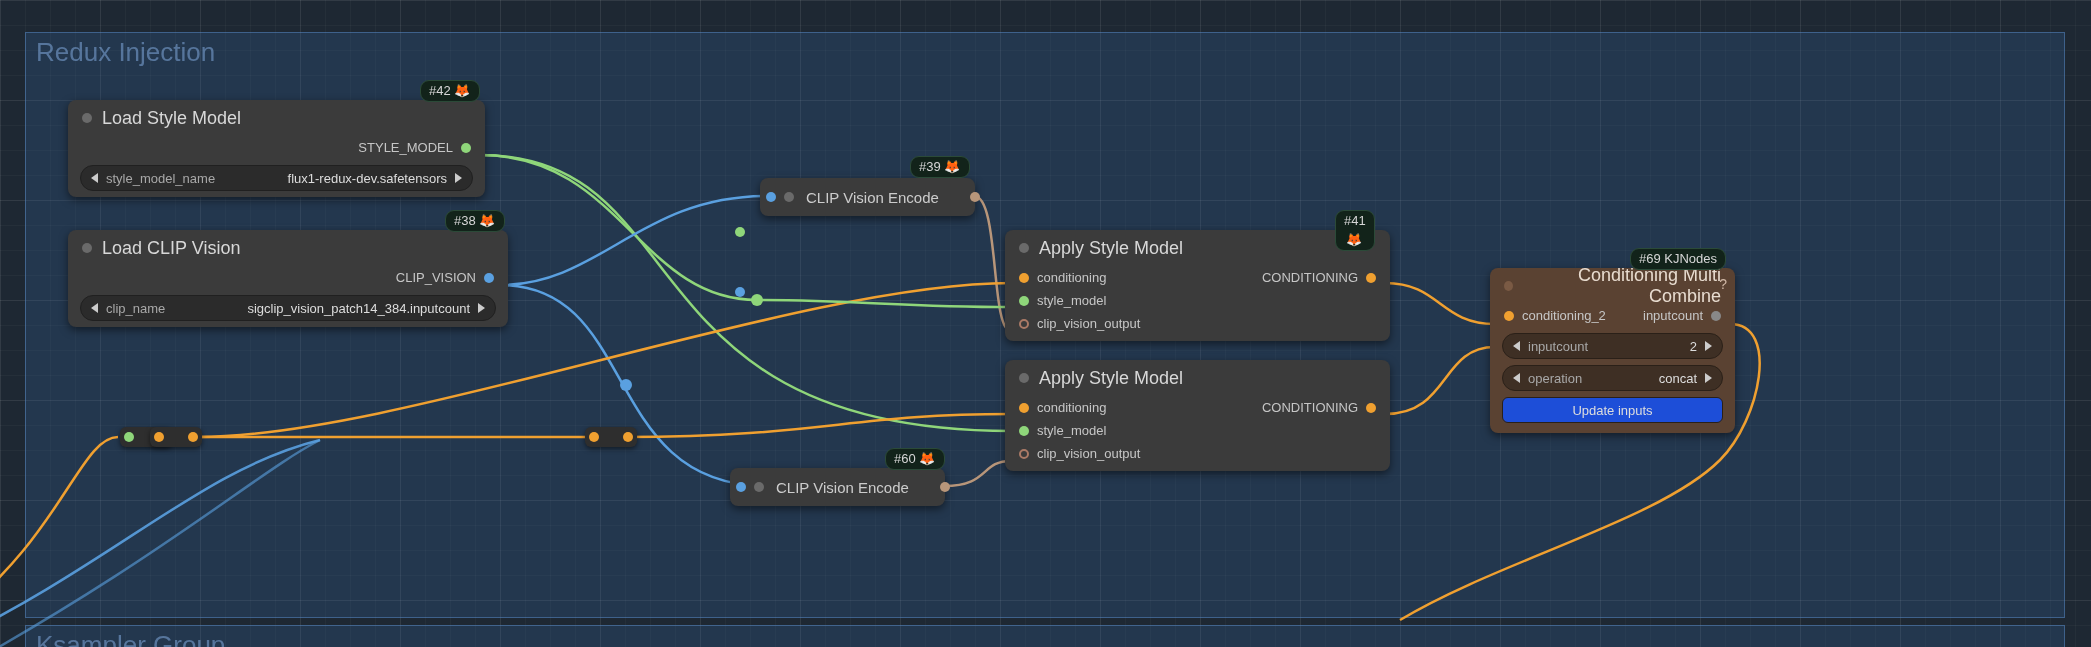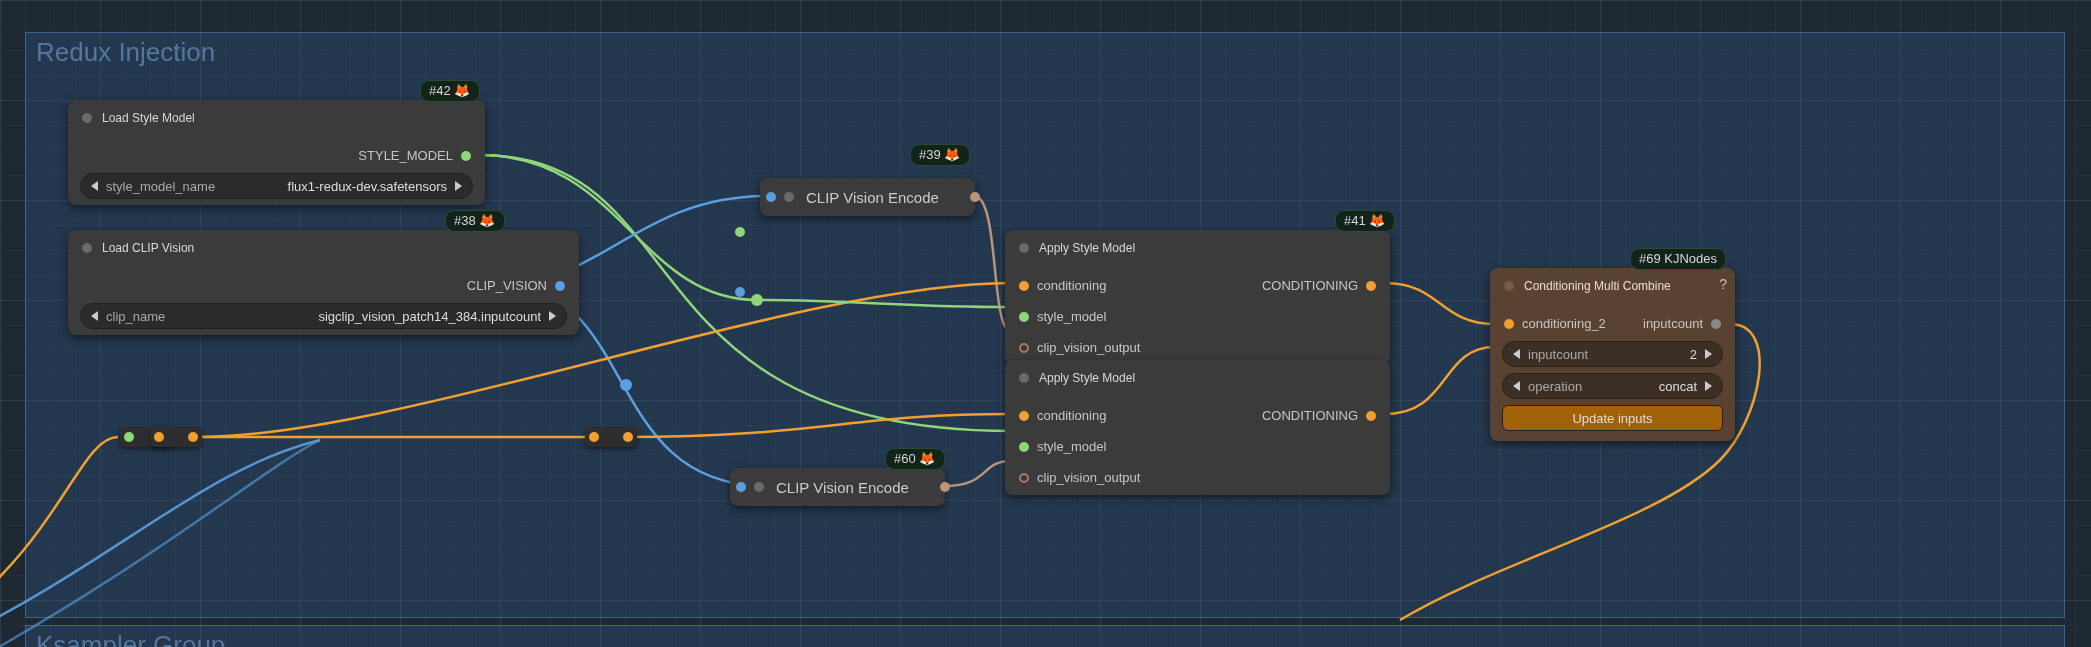--- a/index.html
+++ b/index.html
@@ -38,24 +38,24 @@
     color:#ccc;
     font-size:14px;
   }
   .node.brown { background:#5a4232; }
   .node-header {
     height:36px; display:flex; align-items:center; gap:10px;
     padding:0 14px;
     border-top-left-radius:8px; border-top-right-radius:8px;
   }
   .hdr-dot { width:10px; height:10px; border-radius:50%; background:#6a6a6a; }
-  .hdr-title { color:#d8d8d8; font-size:12px; }
+  .hdr-title { color:#d8d8d8; font-size:18px; }
   .brown .hdr-title { color:#e8dcd0;text-align:right; }
 
-  .row { display:flex; align-items:center; justify-content:space-between; padding:4px 14px; font-size:13px; color:#c6c6c6;margin-top:8px; }
+  .row { display:flex; align-items:center; justify-content:space-between; padding:4px 14px; font-size:13px; color:#c6c6c6; }
   .row-left { display:flex; align-items:center; gap:8px; }
   .row-right { display:flex; align-items:center; gap:8px; }
   .slot-dot { width:10px; height:10px; border-radius:50%; display:inline-block; }
   .slot-ring { width:10px; height:10px; border-radius:50%; background:transparent; border:2px solid #aa7a66; }
   .c-orange{background:#f0a030}.c-green{background:#8fd67a}.c-blue{background:#5aa0e0}.c-beige{background:#b8967a}
   .c-gray{background:#888}
 
   .pill {
     margin:6px 12px; height:26px; border-radius:13px;
     background:#2b2b2b; border:1px solid #202020;
@@ -64,21 +64,21 @@
   }
   .pill .label { color:#a8a8a8; }
   .pill .val { color:#ddd; margin-left:auto; }
   .arrow { width:0; height:0; }
   .arrow.l { border-top:5px solid transparent; border-bottom:5px solid transparent; border-right:7px solid #ccc; }
   .arrow.r { border-top:5px solid transparent; border-bottom:5px solid transparent; border-left:7px solid #ccc; }
   .brown .pill { background:#3e2f24; border-color:#2a2018; }
 
   .btn-wide {
     margin:6px 12px 10px; height:26px; border-radius:6px;
-    background:#a16207; border:1px solid #2a2018;
+    background:#1d4ed8; border:1px solid #2a2018;
     display:flex; align-items:center; justify-content:center;
     color:#ddd; font-size:13px;
   }
 
   .slim-node {
     position:absolute; background:#3b3b3b; border-radius:8px;
     box-shadow:0 3px 8px rgba(0,0,0,0.5); z-index:5;
     height:38px; display:flex; align-items:center; padding:0 14px; gap:10px;
     color:#ccc; font-size:15px;
   }
@@ -149,29 +149,29 @@
 </svg>
 
 <div class="badge" style="left:420px; top:80px;">
   <span>#42</span>
     <span class="fox">🦊</span>
 </div>
 <div class="badge" style="left:445px; top:210px;">
   <span>#38</span>
     <span class="fox">🦊</span>
 </div>
-<div class="badge" style="left:910px; top:144px;justify-content:space-between;">
+<div class="badge" style="left:910px; top:156px;justify-content:space-between;">
   <span>#39</span>
     <span class="fox">🦊</span>
 </div>
 <div class="badge" style="left:885px; top:448px;">
   <span>#60</span>
     <span class="fox">🦊</span>
 </div>
-<div class="badge" style="left:1335px; top:210px;">
+<div class="badge" style="left:1335px; top:210px;flex-direction:column;">
   <span>#41</span>
     <span class="fox">🦊</span>
 </div>
 <div class="badge" style="left:1630px; top:248px;">
   <span>#69 KJNodes</span>
 </div>
 
 <div class="node" style="left:68px; top:100px; width:417px;">
   <div class="node-header">
     <span class="hdr-dot"></span>
@@ -185,21 +185,21 @@
     </span>
   </div>
   <div class="pill">
     <span class="arrow l"></span>
     <span class="label">style_model_name</span>
     <span class="val">flux1-redux-dev.safetensors</span>
     <span class="arrow r"></span>
   </div>
 </div>
 
-<div class="node" style="left:68px; top:230px; width:511px;">
+<div class="node" style="left:68px; top:230px; width:440px;">
   <div class="node-header">
     <span class="hdr-dot"></span>
     <span class="hdr-title">Load CLIP Vision</span>
   </div>
   <div class="row">
     <span></span>
     <span class="row-right">
       <span>CLIP_VISION</span>
       <span class="slot-dot c-blue"></span>
     </span>

